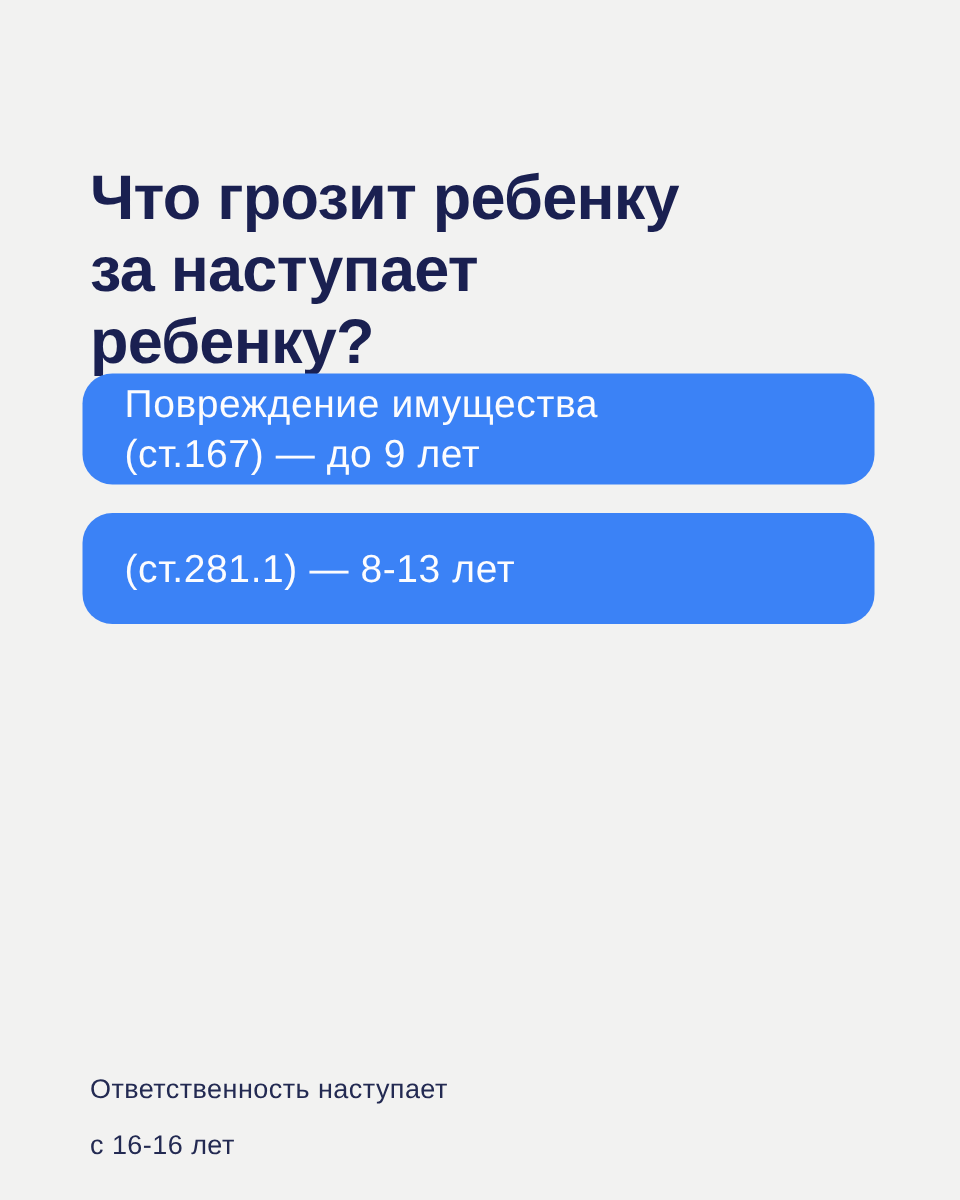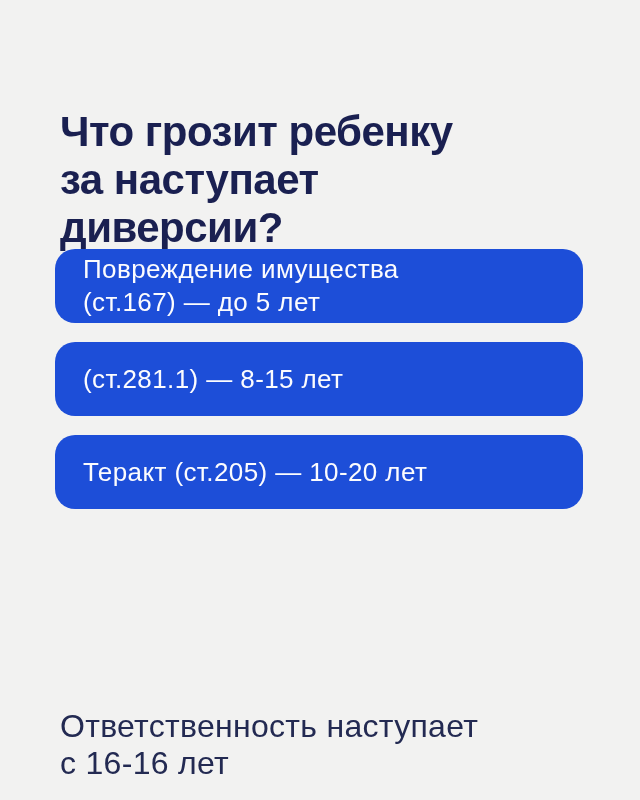--- a/index.html
+++ b/index.html
@@ -29,72 +29,69 @@
     position: absolute;
     left: 55px;
     top: 249px;
     width: 528px;
   }
   .card {
     box-sizing: border-box;
     width: 528px;
     height: 74px;
     margin-bottom: 19px;
-    background: #1d4ed8;
+    background: #3b82f6;
     border-radius: 20px;
     color: #fcfcfe;
     display: flex;
     flex-direction: column;
     justify-content: center;
     padding: 0 20px 0 28px;
     font-size: 26px;
     line-height: 33px;
     font-weight: 500;
     letter-spacing: 0.4px;
   }
   .card-line {
     white-space: nowrap;
   }
   .footer {
     position: absolute;
     left: 60px;
     top: 708px;
     color: #232a52;
-    font-size: 32px;
+    font-size: 18px;
     line-height: 37px;
     font-weight: 500;
     letter-spacing: 0.3px;
   }
 </style>
 </head>
 <body>
 
 <div class="poster">
 
   <h1 class="title">
     <span>Что грозит ребенку</span><br>
     <span>за наступает</span><br>
-    <span>диверсии?</span>
+    <span>ребенку?</span>
   </h1>
 
   <div class="cards">
 
     <div class="card">
       <div class="card-line">Повреждение имущества</div>
-      <div class="card-line">(ст.167) — до 5 лет</div>
+      <div class="card-line">(ст.167) — до 9 лет</div>
     </div>
 
 
     <div class="card">
-      <div class="card-line">(ст.281.1) — 8-15 лет</div>
+      <div class="card-line">(ст.281.1) — 8-13 лет</div>
     </div>
 
-    <div class="card">
-      <div class="card-line">Теракт (ст.205) — 10-20 лет</div>
-    </div>
 
   </div>
 
   <div class="footer">
     <span>Ответственность наступает</span><br>
     <span>с 16-16 лет</span>
   </div>
 
 </div>
 

